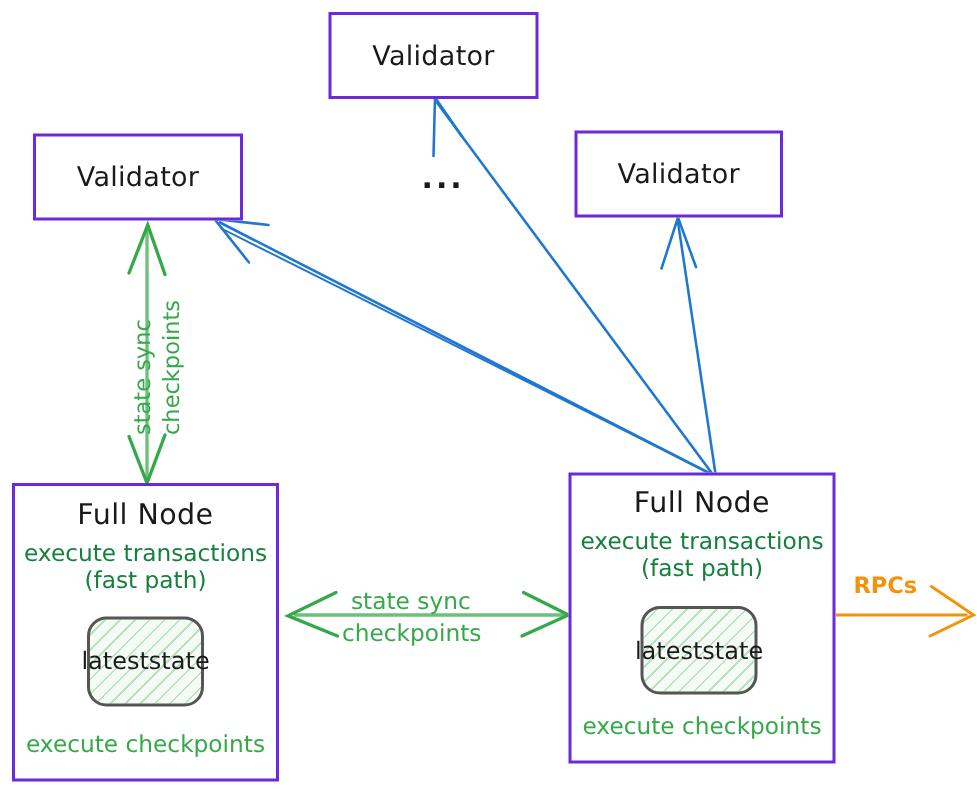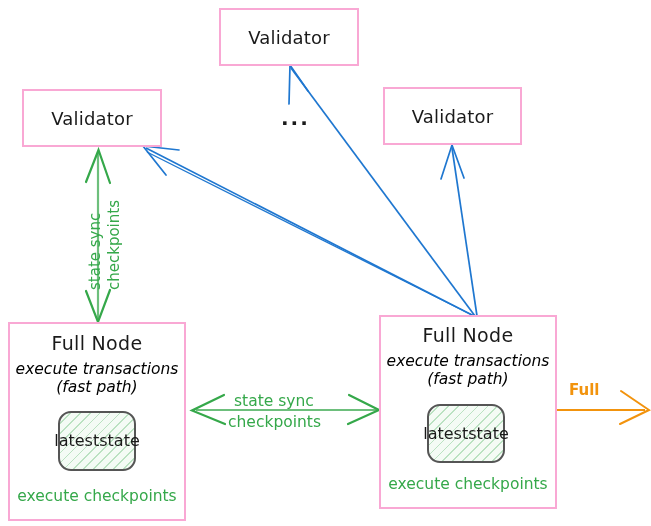--- a/index.html
+++ b/index.html
@@ -23,21 +23,21 @@
     width: 651px;
     height: 526px;
     pointer-events: none;
   }
 
   
   .node-box {
     position: absolute;
     box-sizing: border-box;
     background: #ffffff;
-    border: 2px solid #f9a8d4;
+    border: 2px solid #6d28d9;
     z-index: 3;
   }
   .validator-box {
     display: flex;
     align-items: center;
     justify-content: center;
   }
   .validator-label {
     font-family: "DejaVu Sans", sans-serif;
     font-size: 18px;
@@ -50,24 +50,23 @@
     flex-direction: column;
     align-items: center;
   }
   .fullnode-title {
     font-size: 19px;
     color: #1a1a1a;
     letter-spacing: 0.3px;
   }
   .fullnode-blue {
     font-size: 15.5px;
-    color: #000000;
+    color: #15803d;
     text-align: center;
     line-height: 1.18;
-    font-style: italic;
   }
   .fullnode-green {
     font-size: 15.5px;
     color: #35a84a;
     text-align: center;
   }
 
   .state-box {
     position: absolute;
     box-sizing: border-box;
@@ -200,15 +199,15 @@
     <div class="state-label">state</div>
   </div>
 
   <div class="rot-label" style="left:86px; top:290px;">state sync</div>
   <div class="rot-label" style="left:105px; top:290px;">checkpoints</div>
 
   <div class="edge-label lbl-green" style="left:234px; top:392px;">state sync</div>
   <div class="edge-label lbl-green" style="left:228px; top:413px;">checkpoints</div>
 
 
-  <div class="edge-label lbl-orange" style="left:569px; top:381px;">Full</div>
+  <div class="edge-label lbl-orange" style="left:569px; top:381px;">RPCs</div>
 
 </div>
 
 </body></html>

